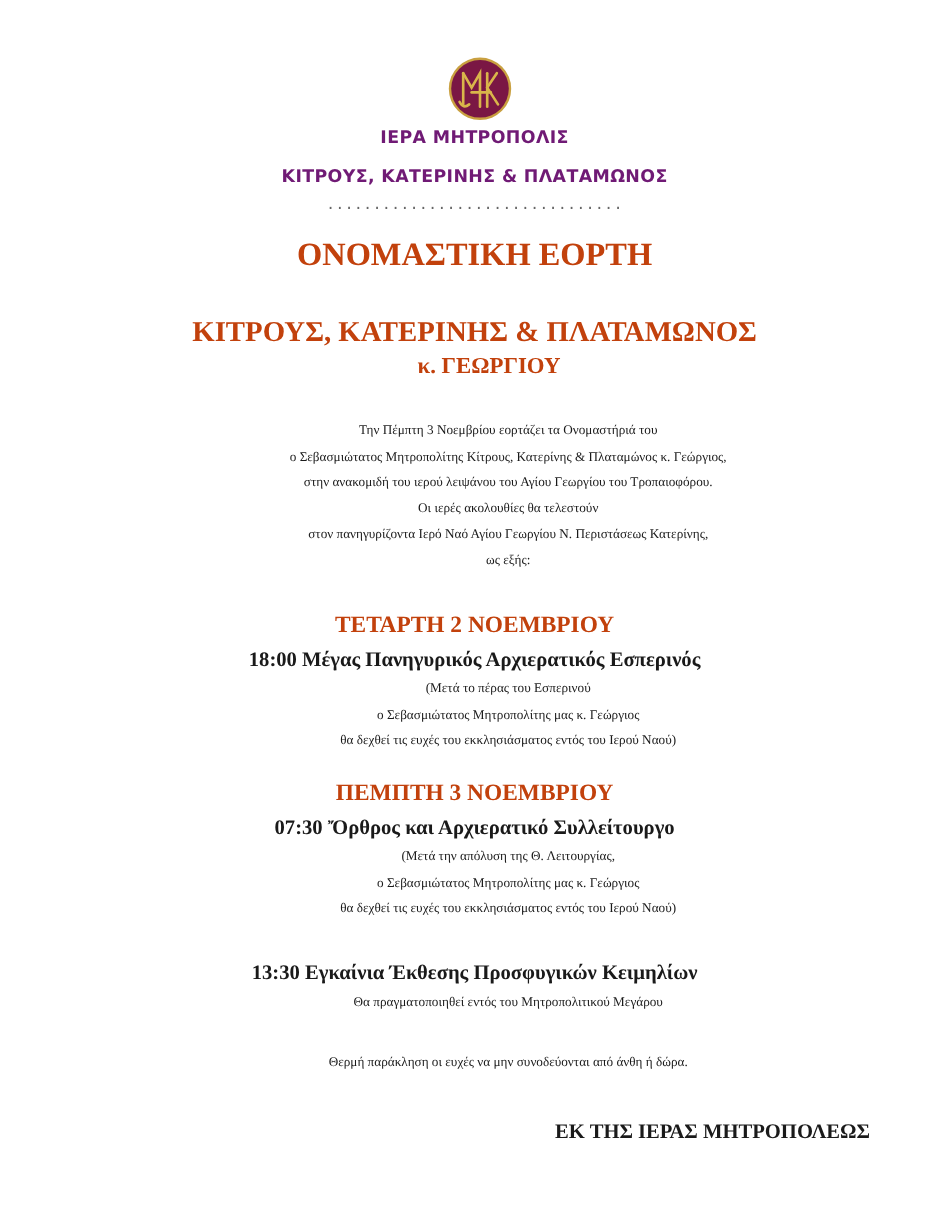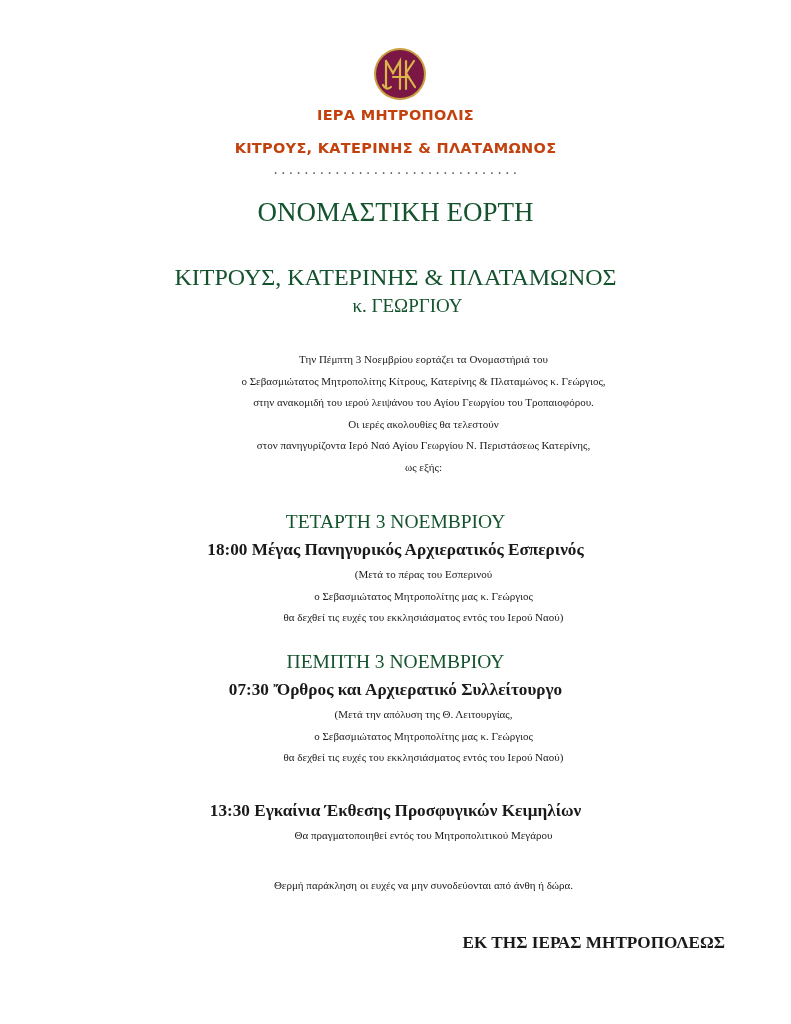--- a/index.html
+++ b/index.html
@@ -1,23 +1,23 @@
 <!DOCTYPE html>
 <html><head>
 <meta charset="utf-8">
 <style>
   html, body { margin: 0; padding: 0; background: #ffffff; }
   body { width: 791px; height: 1024px; position: relative; overflow: hidden;
          font-family: "Liberation Serif", serif; color: #1a1a1a; }
   .page { position: absolute; left: 0; top: 0; width: 791px; height: 1024px; }
   .center { position: absolute; left: 0; width: 791px; text-align: center; }
   .logo { position: absolute; left: 373px; top: 47px; width: 54px; height: 54px; }
-  .hdr { font-family: "DejaVu Sans", sans-serif; font-size: 14.5px; font-weight: bold; color: #c2410c; letter-spacing: 0.3px; }
+  .hdr { font-family: "DejaVu Sans", sans-serif; font-size: 14.5px; font-weight: bold; color: #701a75; letter-spacing: 0.3px; }
   .dots { font-family: "DejaVu Sans Mono", monospace; font-size: 12px; color: #666; letter-spacing: 0.5px; }
-  .red { color: #14532d; font-weight: normal; }
+  .red { color: #c2410c; font-weight: bold; }
   .t1 { font-size: 27px; }
   .t2 { font-size: 24px; }
   .t3 { font-size: 19px; padding-left: 12px; }
   .body { font-size: 11px; line-height: 21.5px; margin-left: 28px; }
   .day { font-size: 19.5px; }
   .ev { font-size: 17.2px; font-weight: bold; }
   .sig { position: absolute; right: 66px; font-size: 17.2px; font-weight: bold; }
 </style>
 </head>
 <body>
@@ -47,21 +47,21 @@
 
   <div class="center body" style="top:349px;">
     <div>Την Πέμπτη 3 Νοεμβρίου εορτάζει τα Ονομαστήριά του</div>
     <div>ο Σεβασμιώτατος Μητροπολίτης Κίτρους, Κατερίνης &amp; Πλαταμώνος κ. Γεώργιος,</div>
     <div>στην ανακομιδή του ιερού λειψάνου του Αγίου Γεωργίου του Τροπαιοφόρου.</div>
     <div>Οι ιερές ακολουθίες θα τελεστούν</div>
     <div>στον πανηγυρίζοντα Ιερό Ναό Αγίου Γεωργίου Ν. Περιστάσεως Κατερίνης,</div>
     <div>ως εξής:</div>
   </div>
 
-  <div class="center red day" style="top:511px;">ΤΕΤΑΡΤΗ 3 ΝΟΕΜΒΡΙΟΥ</div>
+  <div class="center red day" style="top:511px;">ΤΕΤΑΡΤΗ 2 ΝΟΕΜΒΡΙΟΥ</div>
   <div class="center ev" style="top:540px;">18:00  Μέγας Πανηγυρικός Αρχιερατικός Εσπερινός</div>
   <div class="center body" style="top:564px;">
     <div>(Μετά το πέρας του Εσπερινού</div>
     <div>ο Σεβασμιώτατος Μητροπολίτης μας κ. Γεώργιος</div>
     <div>θα δεχθεί τις ευχές του εκκλησιάσματος εντός του Ιερού Ναού)</div>
   </div>
 
   <div class="center red day" style="top:651px;">ΠΕΜΠΤΗ 3 ΝΟΕΜΒΡΙΟΥ</div>
   <div class="center ev" style="top:680px;">07:30  Ὄρθρος και Αρχιερατικό Συλλείτουργο</div>
   <div class="center body" style="top:704px;">

